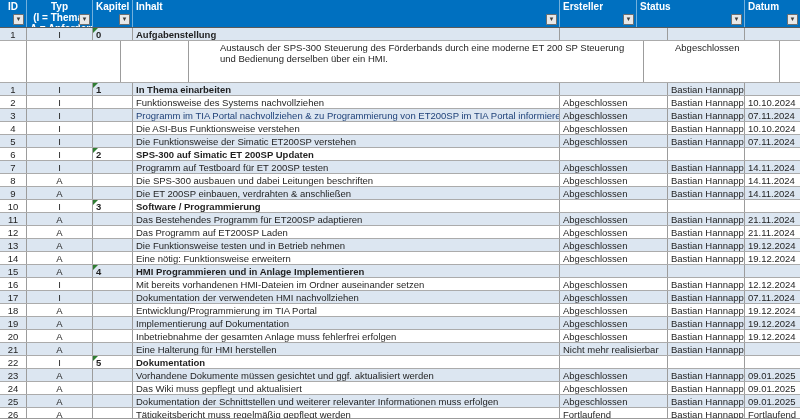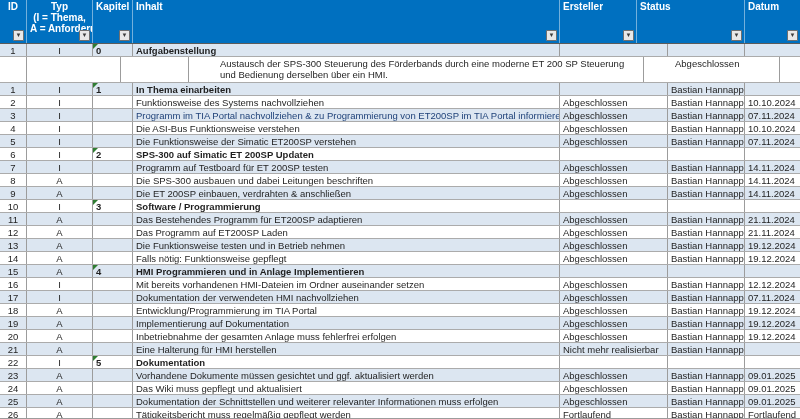--- a/index.html
+++ b/index.html
@@ -5,21 +5,21 @@
   html,body { margin:0; padding:0; background:#fff; }
   * { box-sizing:border-box; }
   .sheet {
     width:800px; height:419px; overflow:hidden;
     font-family:"Liberation Sans", sans-serif;
     color:#1f1f1f;
     border-bottom:1px solid #9c9c9c;
   }
   
   .thead {
-    display:flex; height:44px;
+    display:flex; height:28px;
     background:var(--header-bg,#0070C0);
     color:var(--header-text,#fff);
     border-bottom:1px solid #5b5b5b;
   }
   .hcell {
     position:relative; height:100%;
     padding:1px 3px 0 3px;
     font-size:10px; font-weight:bold; line-height:11px;
     border-right:1px solid rgba(255,255,255,0.45);
     overflow:hidden;
@@ -34,21 +34,21 @@
     color:#3d3d3d; font-size:6px; line-height:9px; text-align:center;
     cursor:pointer;
   }
   
   .row {
     display:flex; height:13px;
     background:#ffffff;
     border-bottom:1px solid #ababab;
   }
   .row.band { background:var(--band,#DCE6F1); }
-  .row.tall { height:26px;gap:28px; }
+  .row.tall { height:42px;gap:28px; }
   .cell {
     position:relative; height:100%;
     display:flex; align-items:center;
     padding:0 3px;
     font-size:9.5px; line-height:11px;
     border-right:1px solid #9c9c9c;
     overflow:hidden; white-space:nowrap;
   }
   .row.tall .cell { align-items:flex-start; padding-top:1px; }
   .row.tall .cell.col-inhalt { white-space:normal; }
@@ -439,21 +439,21 @@
         <div class="cell col-id center">
           <span>14</span>
         </div>
         <div class="cell col-typ center">
           <span>A</span>
         </div>
         <div class="cell col-kapitel">
           <span></span>
         </div>
         <div class="cell col-inhalt">
-          <span>Falls nötig: Funktionsweise gepflegt</span>
+          <span>Eine nötig: Funktionsweise erweitern</span>
         </div>
         <div class="cell col-status">
           <span>Abgeschlossen</span>
         </div>
         <div class="cell col-ersteller">
           <span>Bastian Hannappel</span>
         </div>
         <div class="cell col-datum right">
           <span>19.12.2024</span>
         </div>

